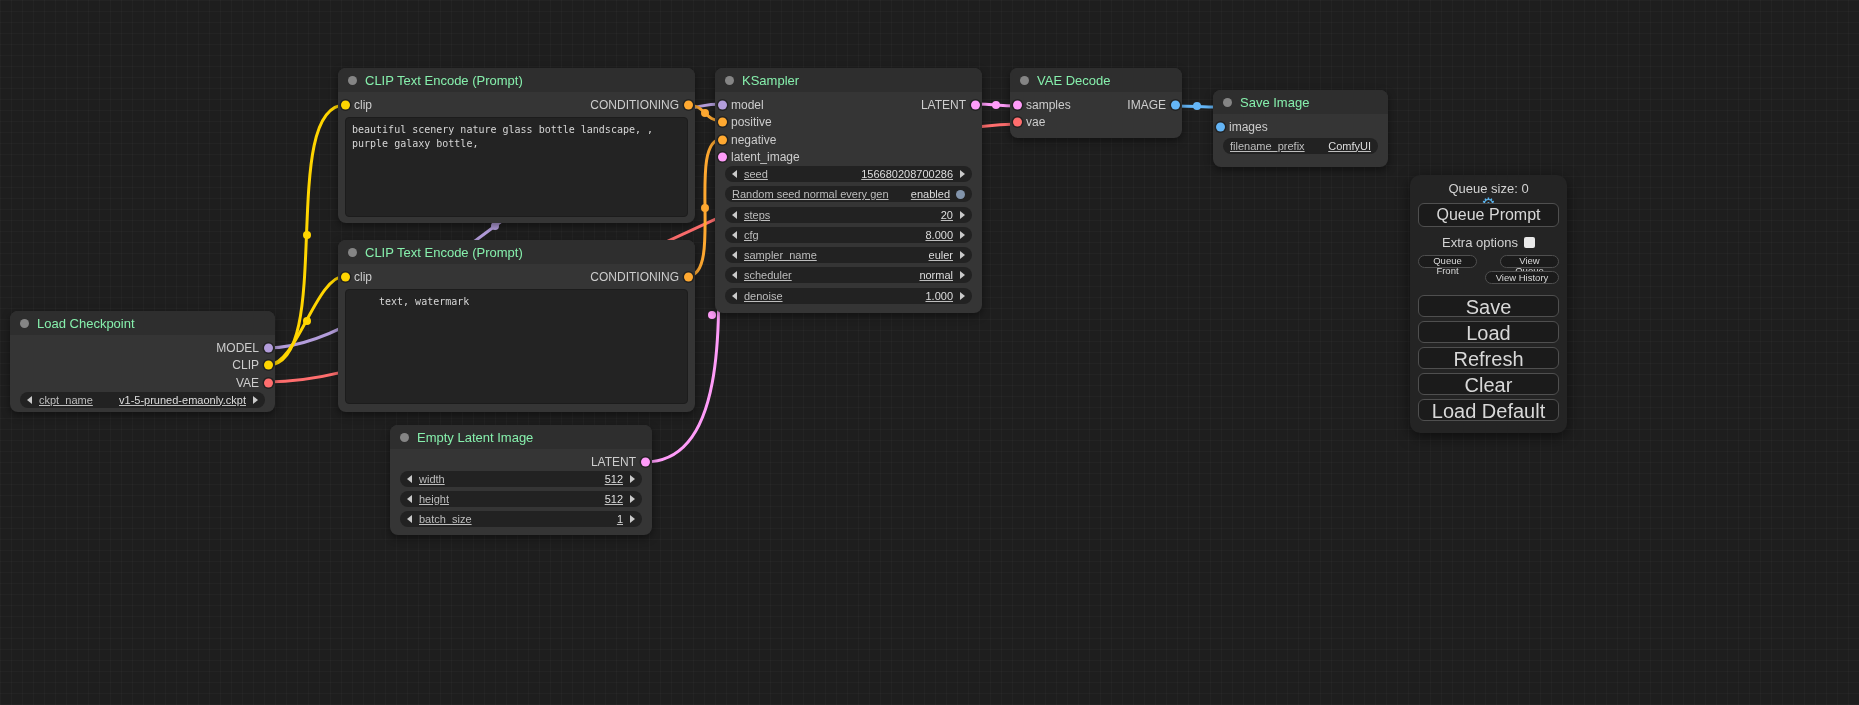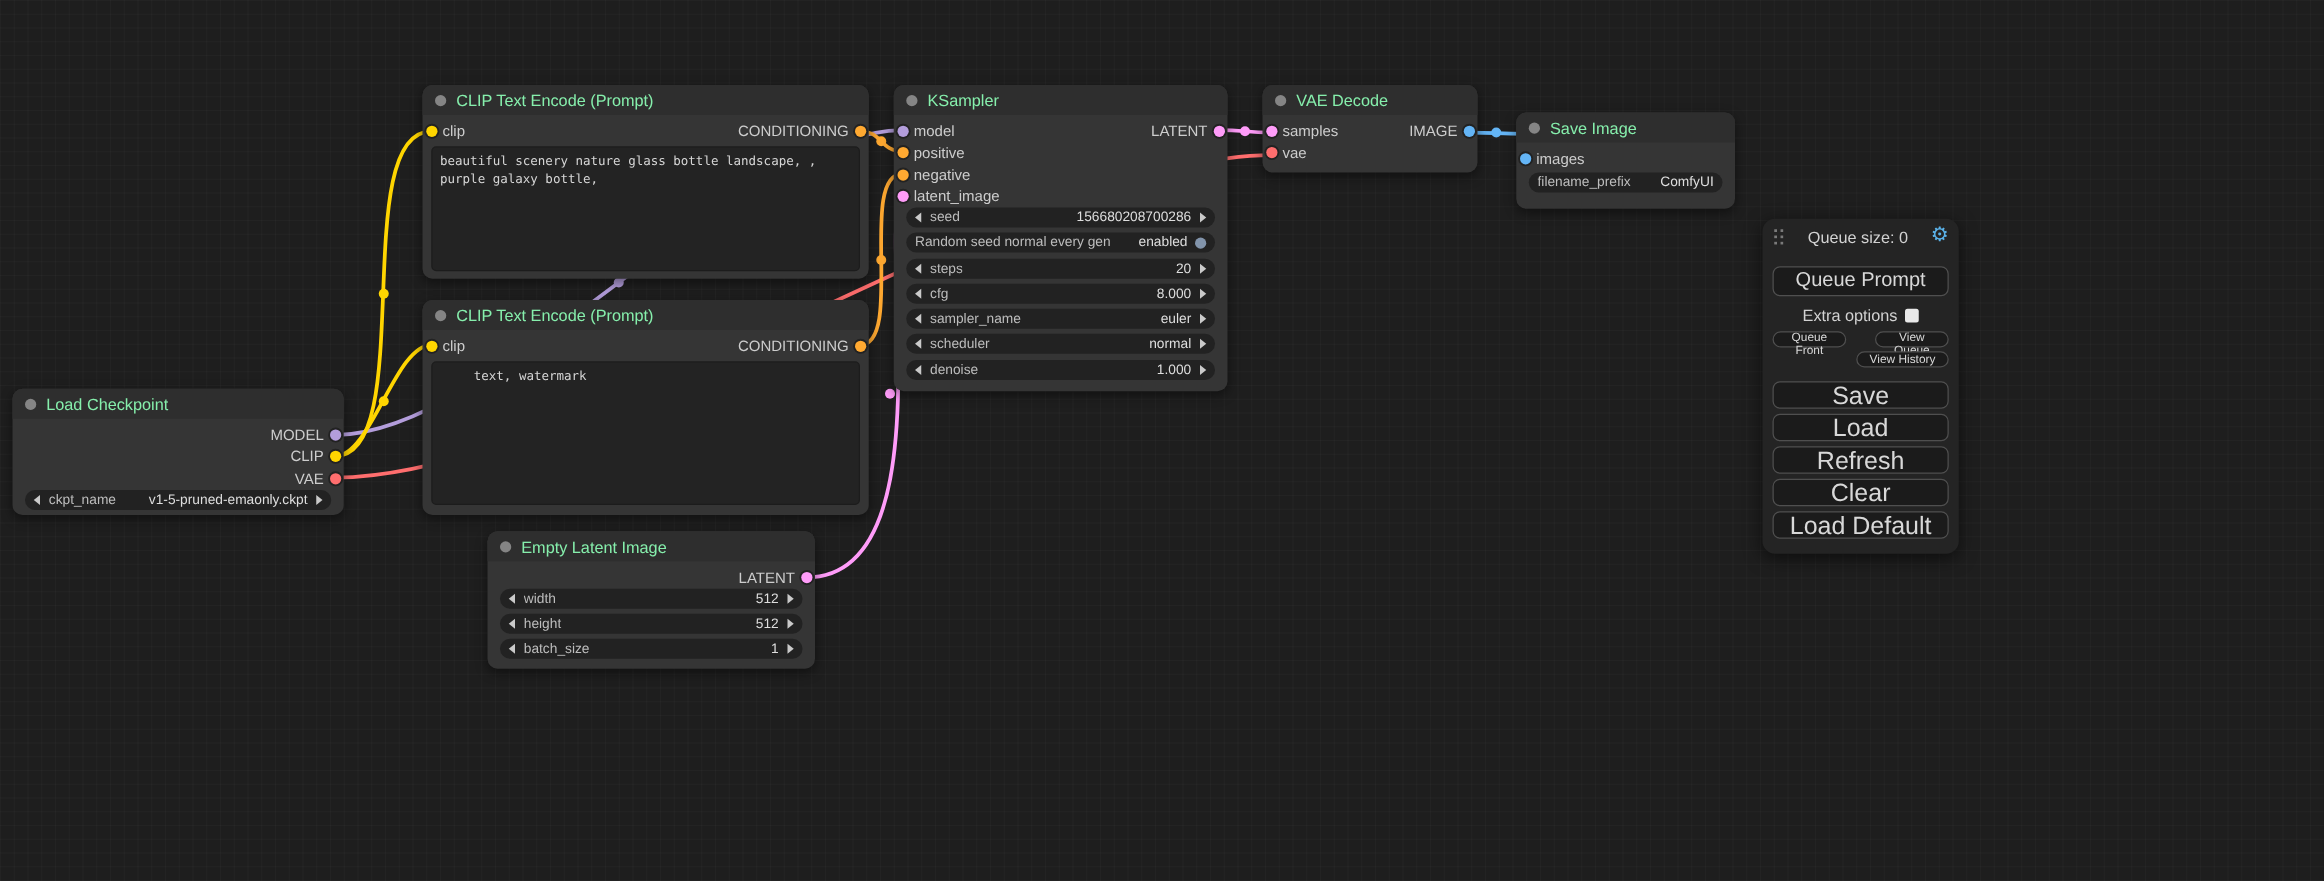--- a/index.html
+++ b/index.html
@@ -19,29 +19,29 @@
   .out-label{margin-left:auto;margin-right:16px;}
   .slot-dot{position:absolute;top:50%;width:9px;height:9px;border-radius:50%;transform:translateY(-50%);box-shadow:0 0 0 1.5px rgba(18,18,18,0.55);}
   .slot-dot.in{left:2.5px;}
   .slot-dot.out{right:2.5px;}
   .dot-model{background:var(--c-model);}
   .dot-clip{background:var(--c-clip);}
   .dot-vae{background:var(--c-vae);}
   .dot-conditioning{background:var(--c-conditioning);}
   .dot-latent{background:var(--c-latent);}
   .dot-image{background:var(--c-image);}
-  .widget{height:16px;background:#222;border-radius:8px;margin:0 10px 4.3px;display:flex;align-items:center;padding:0 7px;font-size:11px;color:#bdbdbd;}
+  .widget{height:16px;background:#222;border-radius:8px;margin:0 10px 4.3px;display:flex;align-items:center;padding:0 7px;font-size:11px;color:#bdbdbd;text-decoration:underline;}
   .arrow-l{width:0;height:0;border-top:4px solid transparent;border-bottom:4px solid transparent;border-right:5px solid #cacaca;margin-right:7px;flex:none;}
   .arrow-r{width:0;height:0;border-top:4px solid transparent;border-bottom:4px solid transparent;border-left:5px solid #cacaca;margin-left:7px;flex:none;}
   .w-label{white-space:nowrap;overflow:hidden;}
   .w-value{margin-left:auto;color:#dedede;white-space:nowrap;}
   .toggle-dot{width:9px;height:9px;border-radius:50%;background:var(--c-toggle);margin-left:6px;flex:none;}
   .prompt-text{display:block;margin:3px 7px 0;width:calc(100% - 14px);background:#232323;border:1px solid #1c1c1c;border-radius:4px;color:#d6d6d6;font-family:"DejaVu Sans Mono",monospace;font-size:10px;line-height:1.45;padding:5px 6px;resize:none;box-sizing:border-box;outline:none;}
   .menu-panel{position:absolute;z-index:3;left:1410px;top:175px;width:157px;box-sizing:border-box;padding:6px 8px 8px;background:#242424;border-radius:10px;box-shadow:0 4px 14px rgba(0,0,0,0.55);display:flex;flex-direction:column;}
-  .menu-header{display:flex;align-items:center;justify-content:space-between;margin-bottom:16px;height:16px;}
+  .menu-header{display:flex;align-items:center;justify-content:space-between;margin-bottom:6px;height:16px;flex-direction:column;}
   .drag-dots{width:10px;height:14px;background-image:radial-gradient(#7a7a7a 1.3px,transparent 1.4px);background-size:5px 5px;}
   .queue-size{font-size:13px;color:#d2d2d2;}
   .gear{font-size:16px;line-height:1;color:var(--c-gear_icon);cursor:pointer;}
   .btn{background:#1b1b1b;border:1px solid #4f4f4f;border-radius:6px;color:#d8d8d8;font-family:inherit;cursor:pointer;padding:0;}
   .btn.big{height:24px;font-size:16px;margin-bottom:7px;}
   .btn.med{height:22px;font-size:20px;margin-bottom:4px;}
   .btn.small{font-size:9.5px;height:13px;line-height:1;border-radius:7px;padding:0 6px;}
   .extra-row{display:flex;align-items:center;justify-content:center;gap:6px;font-size:13px;color:#d2d2d2;margin:1px 0 5px;}
   .checkbox{width:11px;height:11px;background:#e9e9e9;border-radius:2px;cursor:pointer;}
   .small-row{display:flex;gap:23px;margin-bottom:3px;}

